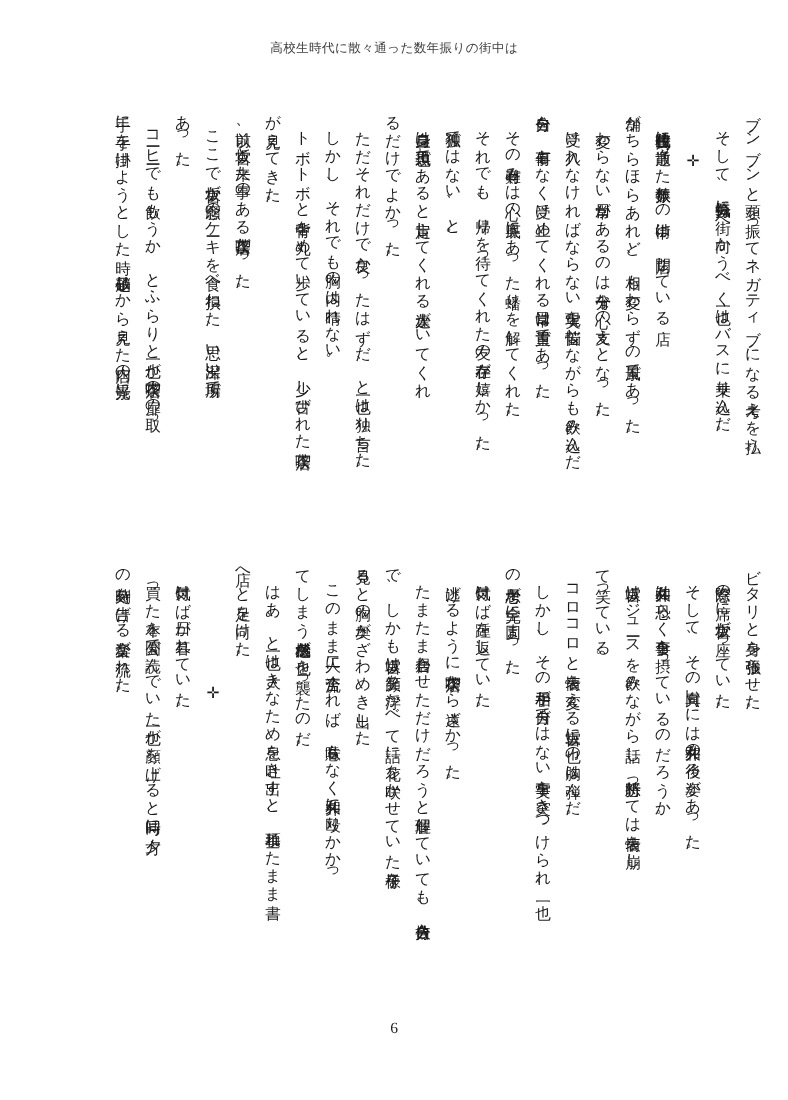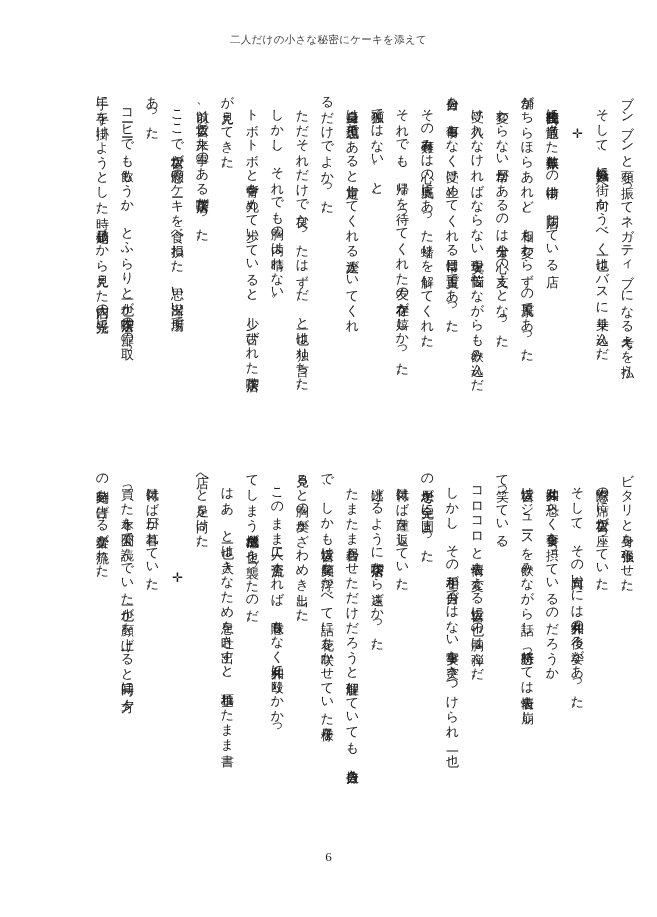--- a/index.html
+++ b/index.html
@@ -53,21 +53,21 @@
     text-align: center;
     font-size: 13px;
     color: #222222;
   }
 </style>
 </head>
 <body>
 
 <div class="page">
 
-  <div class="header-title">二人だけの小さな秘密にケーキを添えて</div>
+  <div class="header-title">高校生時代に散々通った数年振りの街中は</div>
 
   <div class="tier tier-1"><p class="col">ブンブンと頭を振ってネガティブになる考えを払う。</p><p class="col">　そして、気分転換に街へ向かうべく一也はバスに乗り込んだ。</p><p class="col">　　　✛</p><p class="col">　高校生時代に散々通った数年振りの街中は、閉店している店</p><p class="col">舗がちらほらあれど、相も変わらずの風景であった。</p><p class="col">　変わらない日常があるのは十分な心の支えとなった。</p><p class="col">　受け入れなければならない現実を苦悩しながらも飲み込んだ</p><p class="col">自分を、何事もなく受け止めてくれる日常は貴重であった。</p><p class="col">　その有難みは心の奥底にあった蟠りを解してくれた。</p><p class="col">　それでも、帰りを待ってくれた友の存在が嬉しかった。</p><p class="col">　孤独ではない、と。</p><p class="col">　自身は『黒須一也』であると肯定してくれる人達がいてくれ</p><p class="col">るだけでよかった。</p><p class="col">　ただそれだけで良かったはずだ、と一也は独り言ちた。</p><p class="col">　しかし、それでも胸の内は晴れない。</p><p class="col">　トボトボと背中を丸めて歩いていると、少し古びれた喫茶店</p><p class="col">が見えてきた。</p><p class="col">　以前、宮坂と来た事のある喫茶店だった。</p><p class="col">　ここで宮坂が念願のケーキを食べ損ねた、思い出深い場所で</p><p class="col">あった。</p><p class="col">　コーヒーでも飲もうか、とふらりと一也が喫茶店の扉の取っ</p><p class="col">手に手を掛けようとした時、硝子越しから見えた店内の光景に</p></div>
 
   <div class="tier tier-2"><p class="col">ビタリと身を強張らせた。</p><p class="col">　窓際の席に宮坂が座っていた。</p><p class="col">　そして、その真向いには和久井の後ろ姿があった。</p><p class="col">　和久井は恐らく食事を摂っているのだろうか。</p><p class="col">　宮坂はジュースを飲みながら話し、時折怒っては表情を崩し</p><p class="col">て笑っている。</p><p class="col">　コロコロと表情を変える宮坂に一也の胸は弾んだ。</p><p class="col">　しかし、その相手が自分ではない事実を突きつけられ、一也</p><p class="col">の思考が完全に固まった。</p><p class="col">　気付けば踵を返していた。</p><p class="col">　逃げるように喫茶店から遠ざかった。</p><p class="col">　たまたま居合わせただけだろうと理解していても、自分抜き</p><p class="col">で、しかも宮坂は笑顔を浮かべて話に花を咲かせていた様子を</p><p class="col">見ると胸の奥がざわめき出した。</p><p class="col">　このまま二人に合流すれば、意味もなく和久井に殴りかかっ</p><p class="col">てしまう危機感が一也を襲ったのだ。</p><p class="col">　はあ、と一也は大きなため息を吐き出すと、項垂れたまま書</p><p class="col">店へと足を向けた。</p><p class="col">　　　　　　　　✛</p><p class="col">　気付けば日が暮れていた。</p><p class="col">　買った本を公園で読んでいた一也が顔を上げると同時に夕方</p><p class="col">の時刻を告げる音楽が流れた。</p></div>
 
   <div class="page-number">6</div>
 
 </div>
 
 </body></html>

